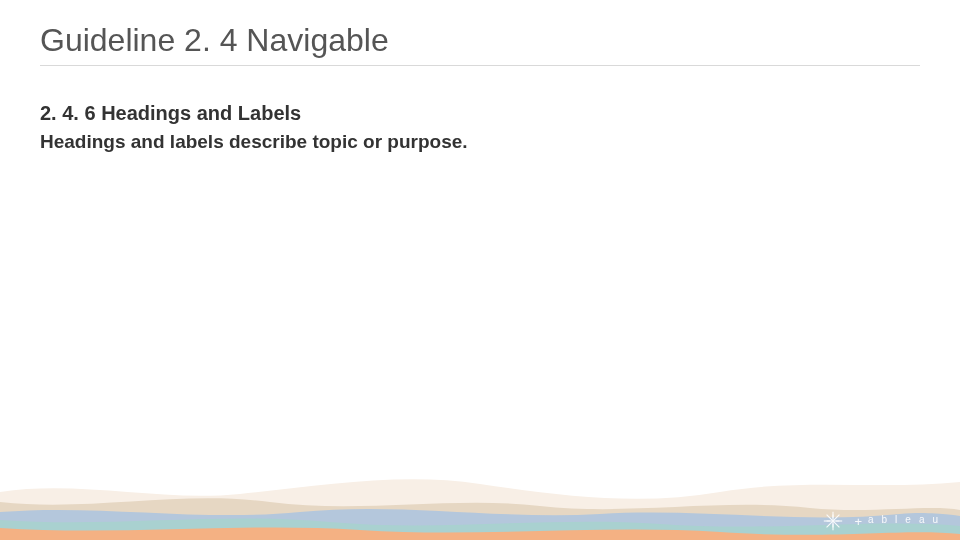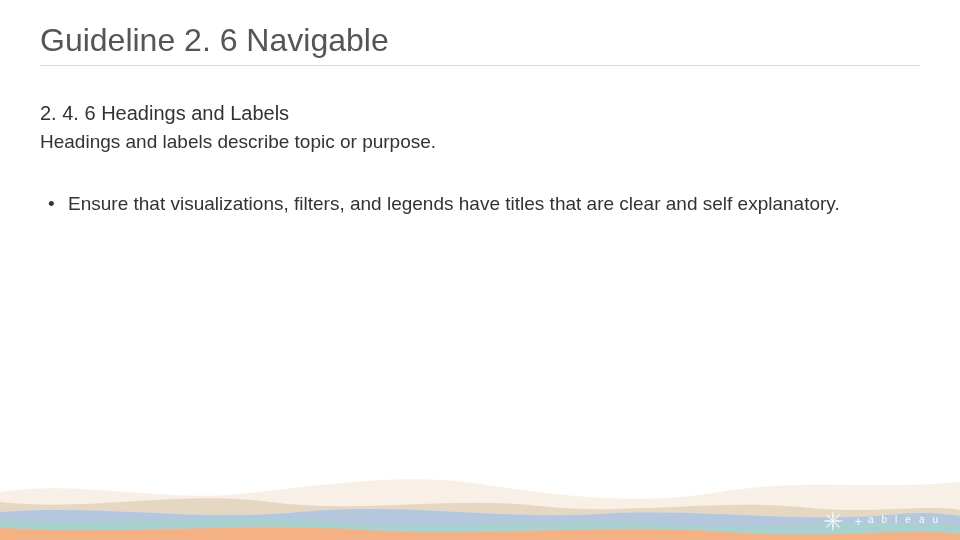--- a/index.html
+++ b/index.html
@@ -1,50 +1,47 @@
 <!DOCTYPE html>
 <html><head>
   <meta charset="utf-8">
   <style>
     * { margin: 0; padding: 0; box-sizing: border-box; }
     html, body { width: 960px; height: 540px; overflow: hidden; font-family: Arial, Helvetica, sans-serif; background: #ffffff; color: #333333; }
     .slide { position: relative; width: 960px; height: 540px; }
     .content { padding: 22px 40px 0 40px; }
     .title { font-size: 32px; font-weight: 400; color: #555555; margin-bottom: 6px; }
     .title-divider { border: none; border-top: 1px solid #d9d9d9; margin-bottom: 36px; }
-    .subheading { font-size: 20px; font-weight: 400; color: #333333; margin-bottom: 6px; }
-    .desc { font-size: 19px; font-weight: 400; color: #333333; margin-bottom: 38px; }
+    .subheading { font-size: 20px; font-weight: 700; color: #333333; margin-bottom: 6px; }
+    .desc { font-size: 19px; font-weight: 700; color: #333333; margin-bottom: 38px; }
     .bp-heading { font-size: 20px; font-weight: 700; color: #333333; margin-bottom: 10px; }
     ul.bullets { list-style: none; padding-left: 0; }
     ul.bullets li { position: relative; padding-left: 28px; font-size: 19px; line-height: 1.35; color: #333333; }
     ul.bullets li::before { content: "•"; position: absolute; left: 8px; top: 0; font-size: 19px; }
 
     .footer-waves { position: absolute; left: 0; right: 0; bottom: 0; height: 78px; pointer-events: none; }
     .footer-waves svg { display: block; width: 100%; height: 100%; }
 
     .brand { position: absolute; right: 14px; bottom: 8px; display: flex; align-items: center; gap: 10px; opacity: 0.9; }
     .brand-mark { width: 22px; height: 22px; }
     .brand-text { font-family: Arial, Helvetica, sans-serif; display: flex; gap: 6px; }
     .brand-text span.plus { color: #ffffff; font-size: 13px; font-weight: 400; }
     .brand-text span.word { color: #ffffff; font-size: 10px; letter-spacing: 8px; font-weight: 400; text-transform: lowercase; }
   </style>
 </head>
 <body>
 
 <div class="slide">
   <div class="content">
-    <h1 class="title">Guideline 2. 6 Navigable</h1>
+    <h1 class="title">Guideline 2. 4 Navigable</h1>
     <hr class="title-divider">
 
     <h2 class="subheading">2. 4. 6 Headings and Labels</h2>
     <p class="desc">Headings and labels describe topic or purpose.</p>
 
-    <ul class="bullets">
-      <li>Ensure that visualizations, filters, and legends have titles that are clear and self explanatory.</li>
-    </ul>
   </div>
 
   <div class="footer-waves">
     <svg viewBox="0 0 960 78" preserveAspectRatio="none">
       <path fill="#f8efe6" d="M0,30 C80,18 160,40 240,32 C320,24 400,10 480,22 C560,34 640,44 720,30 C800,16 880,28 960,20 L960,78 L0,78 Z"></path>
       <path fill="#e6d7c3" d="M0,40 C90,50 180,28 270,40 C360,52 450,34 540,44 C630,54 720,36 810,46 C870,52 930,42 960,48 L960,78 L0,78 Z"></path>
       <path fill="#b4c7dc" d="M0,50 C100,42 200,60 300,50 C400,40 500,58 600,52 C700,46 800,62 900,52 C930,49 960,54 960,54 L960,78 L0,78 Z"></path>
       <path fill="#a9d1d0" d="M0,58 C110,66 220,50 330,60 C440,70 550,54 660,62 C770,70 880,56 960,64 L960,78 L0,78 Z"></path>
       <path fill="#f4b183" d="M0,66 C120,74 240,60 360,68 C480,76 600,62 720,70 C840,78 900,66 960,72 L960,78 L0,78 Z"></path>
     </svg>

